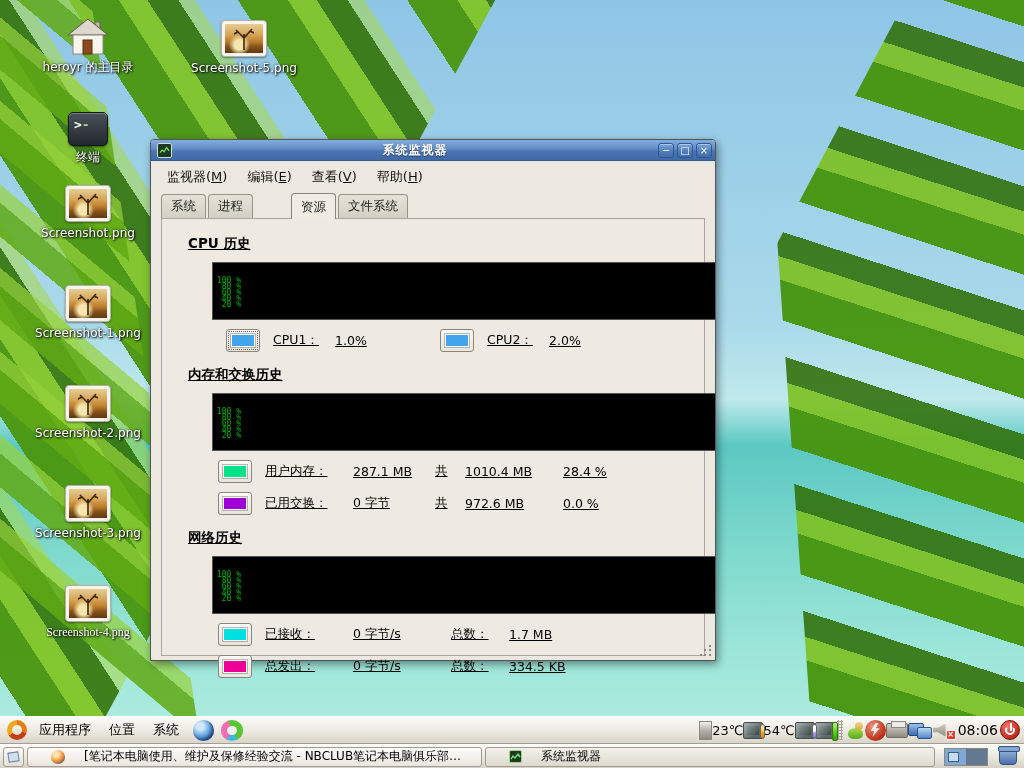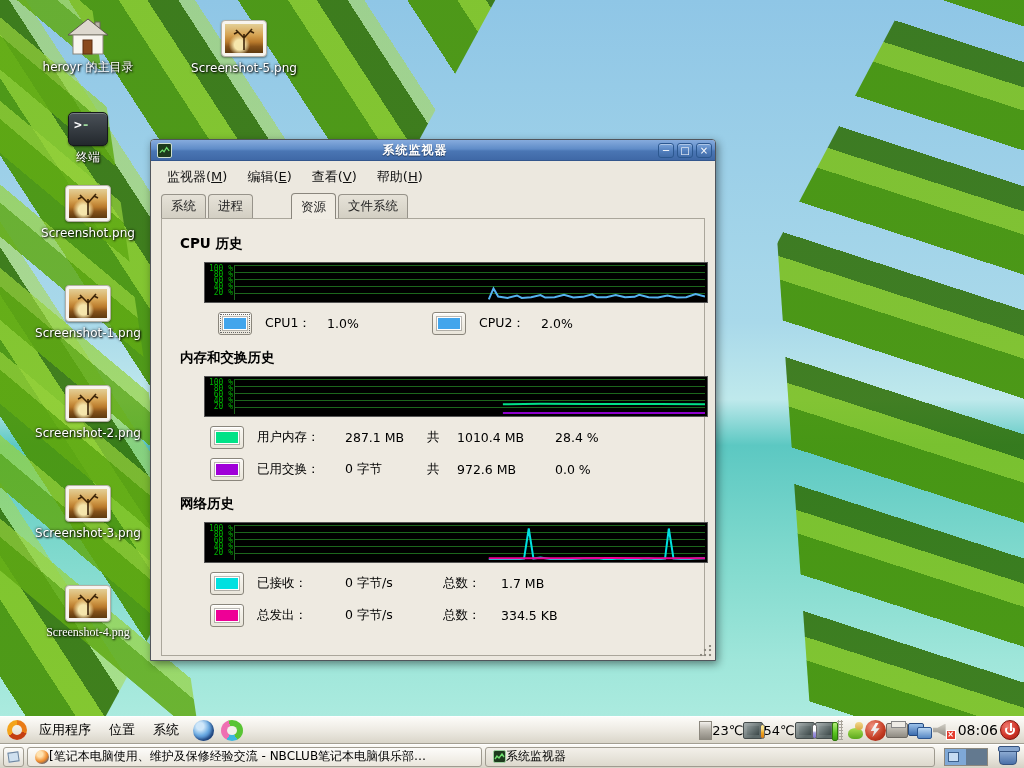--- a/index.html
+++ b/index.html
@@ -68,24 +68,24 @@
   .menubar { display:flex; gap:0; padding:4px 6px 3px 6px; font-size:13px; color:#111; }
   .menu-item { padding:3px 10px; cursor:pointer; }
   .menu-item u { text-decoration:underline; }
   .tabstrip { display:flex; align-items:flex-end; padding:4px 10px 0 10px; height:26px; }
   .tab { padding:3px 9px 3px 9px; font-size:12.5px; color:#222; margin-right:2px;
     background:linear-gradient(180deg,#e6e2d8,#d3cfc3); border:1px solid #97938a;
     border-bottom:none; border-radius:4px 4px 0 0; cursor:pointer; }
   .tab.active { background:#f0ece3; padding-top:5px; position:relative; top:1px;
     border-color:#8a867d;margin-left:36px; }
   .content { margin:0 10px 10px 10px; height:438px; border:1px solid #aaa69b;
-    background:#eeeae1; padding:2px 0 0 0; }
+    background:#eeeae1; padding:2px 0 0 8px;text-decoration:underline; }
   .heading { font-size:13.5px; font-weight:bold; color:#000; margin:14px 0 9px 18px; }
-  .graph { display:flex; width:504px; height:41px; margin-left:42px; background:#000;
-    border:1px solid #555; }
+  .graph { display:flex; width:504px; height:58px; margin-left:42px; background:#000;
+    border:1px solid #555;align-items:center; }
   .ylab { width:29px; padding:3px 1px 0 2px; text-align:right; overflow:hidden;
     color:#00b400; font-size:8px; line-height:6px; font-family:"DejaVu Sans Mono",monospace;
     white-space:nowrap; }
   .ylab span { display:block; }
   .plot { flex:1; position:relative; border-left:1px solid #1c661c; margin:2px 2px 2px 0;
     background:repeating-linear-gradient(to bottom,#1c661c 0,#1c661c 1px,rgba(0,0,0,0) 1px,rgba(0,0,0,0) 7px); }
   .plot svg { position:absolute; inset:0; width:100%; height:100%; }
   .legend-row { display:flex; align-items:center; margin:9px 0 9px 48px; font-size:12.5px; color:#000; }
   .sw { width:34px; height:23px; background:linear-gradient(180deg,#fbf9f4,#e9e5da);
     border:1px solid #8a867c; border-radius:3px; display:flex; align-items:center;
@@ -187,21 +187,21 @@
     border-radius:50%; clip-path:polygon(0 28%,100% 28%,100% 100%,0 100%); }
   .t-power::after { content:""; position:absolute; left:8.5px; top:2px; width:2px; height:8px;
     background:#fff; }
 
   .show-desk { width:21px; height:20px; border:1px solid #a29e92; border-radius:3px;
     background:linear-gradient(180deg,#fcfbf8,#e2ded4); display:flex; align-items:center;
     justify-content:center; cursor:pointer; }
   .show-desk i { display:block; width:11px; height:10px; background:#cfe0ef;
     border:1px solid #6f86a0; transform:rotate(-8deg); }
   .taskbtn { height:20px; border:1px solid #9f9b90; border-radius:3px; display:flex;
-    align-items:center; gap:0; padding:0 7px; font-size:12px; color:#000;
+    align-items:center; gap:19px; padding:0 23px; font-size:12px; color:#000;
     background:linear-gradient(180deg,#fdfcfa,#eae6dc); cursor:pointer;
     white-space:nowrap; overflow:hidden; }
   .taskbtn.w1 { width:455px; }
   .taskbtn.w2 { width:450px; background:linear-gradient(180deg,#f3f0ea,#ddd9cd); }
   .taskbtn .ticon { flex:0 0 auto; }
   .ff-sm { width:14px; height:14px; border-radius:50%;
     background:radial-gradient(circle at 35% 30%,#ffe2b0 0 20%,#ef8b2c 55%,#1c4a8c 90%); }
   .mon-sm { width:13px; height:13px; background:#1d3a1d; border:1px solid #9fcf9f;
     border-radius:2px; position:relative; }
   .pager { margin-left:auto; display:flex; border:1px solid #8c887e; height:18px; }

